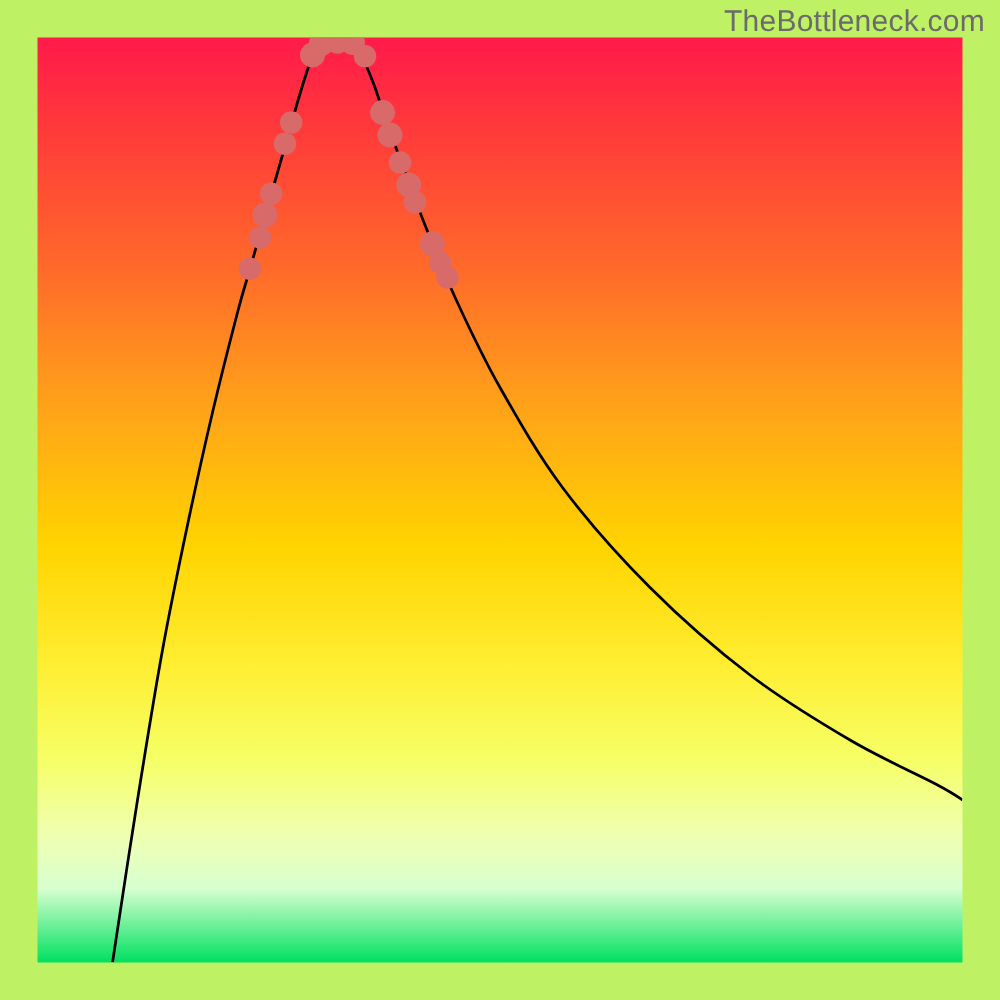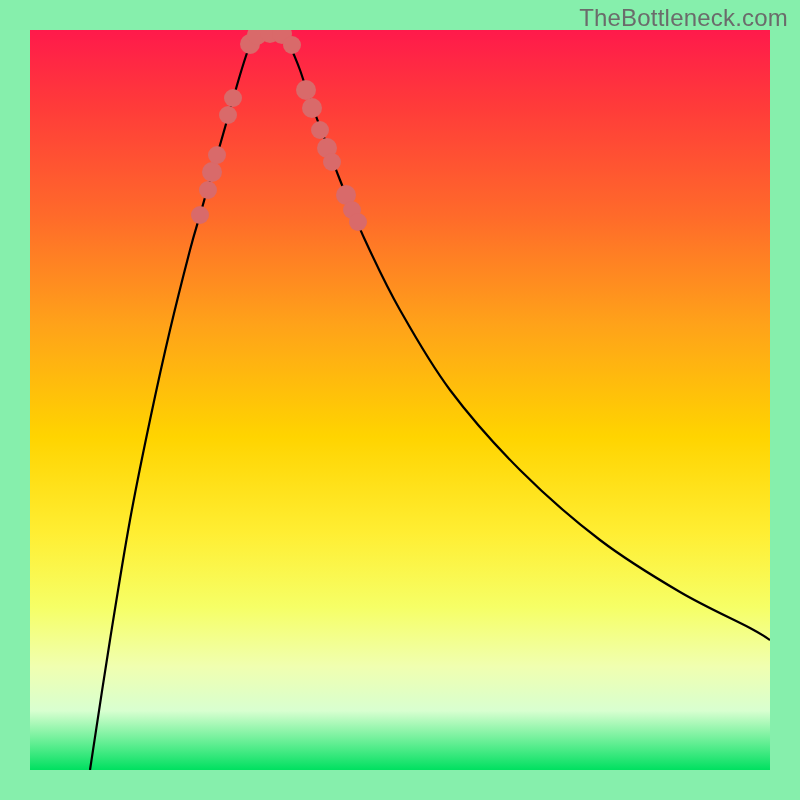--- a/index.html
+++ b/index.html
@@ -1,21 +1,21 @@
 <!DOCTYPE html>
 <html><head>
 <meta charset="utf-8">
 <style>
   * { margin: 0; padding: 0; box-sizing: border-box; }
   html, body { width: 800px; height: 800px; overflow: hidden; background: #000; }
   .frame {
     position: relative;
     width: 800px;
     height: 800px;
-    background: #86efac;
+    background: #bef264;
     text-align: center;
   }
   .plot-area {
     position: absolute;
     left: 30px;
     top: 30px;
     width: 740px;
     height: 740px;
     background: linear-gradient(to bottom,
       #ff1a4b 0%,

